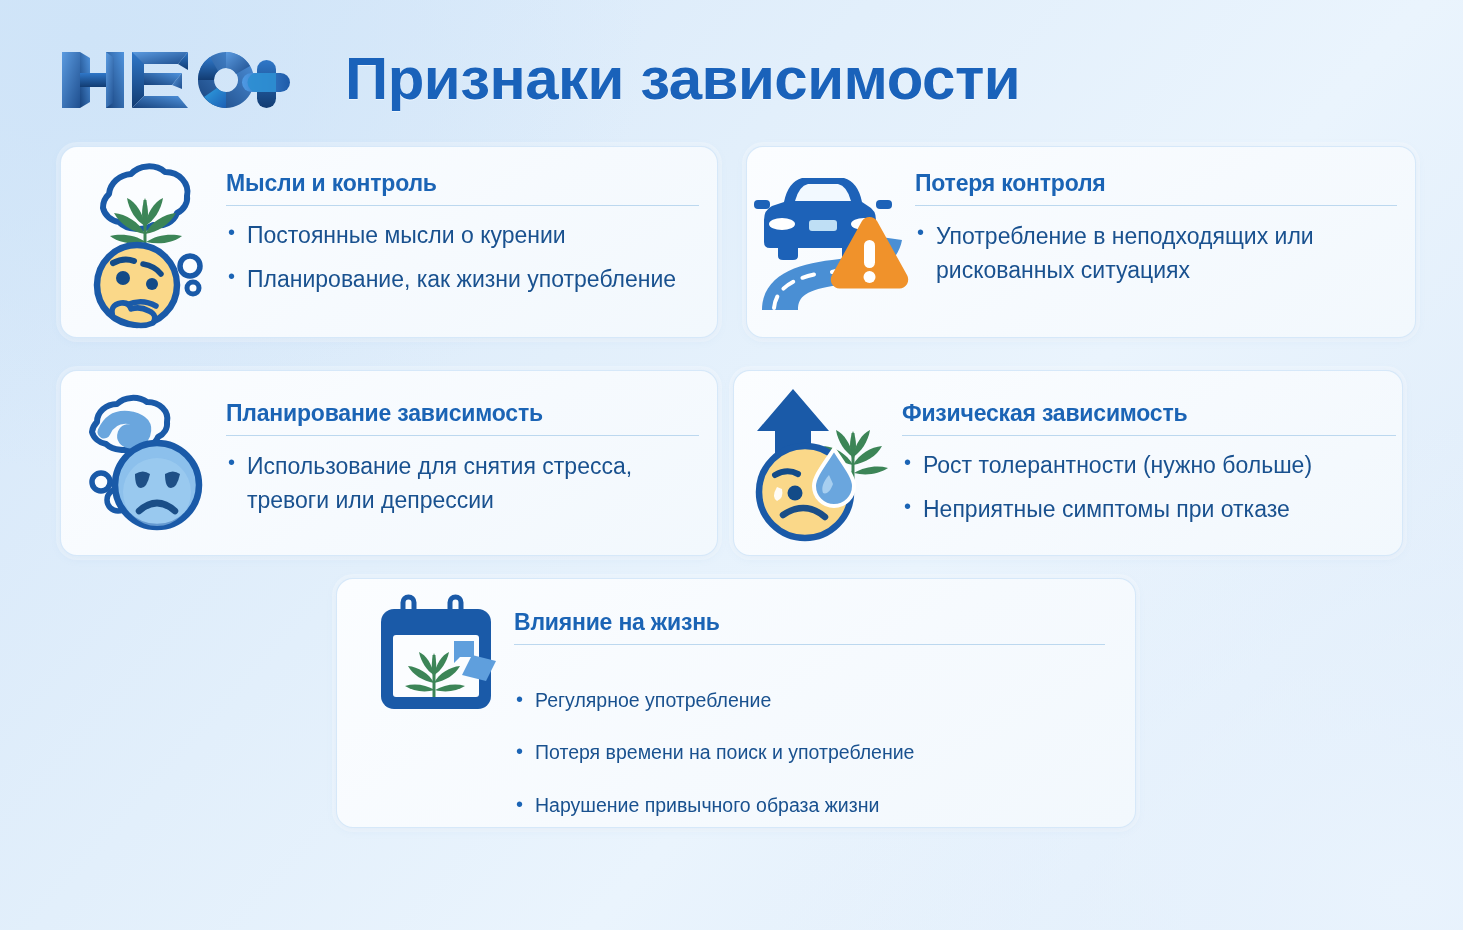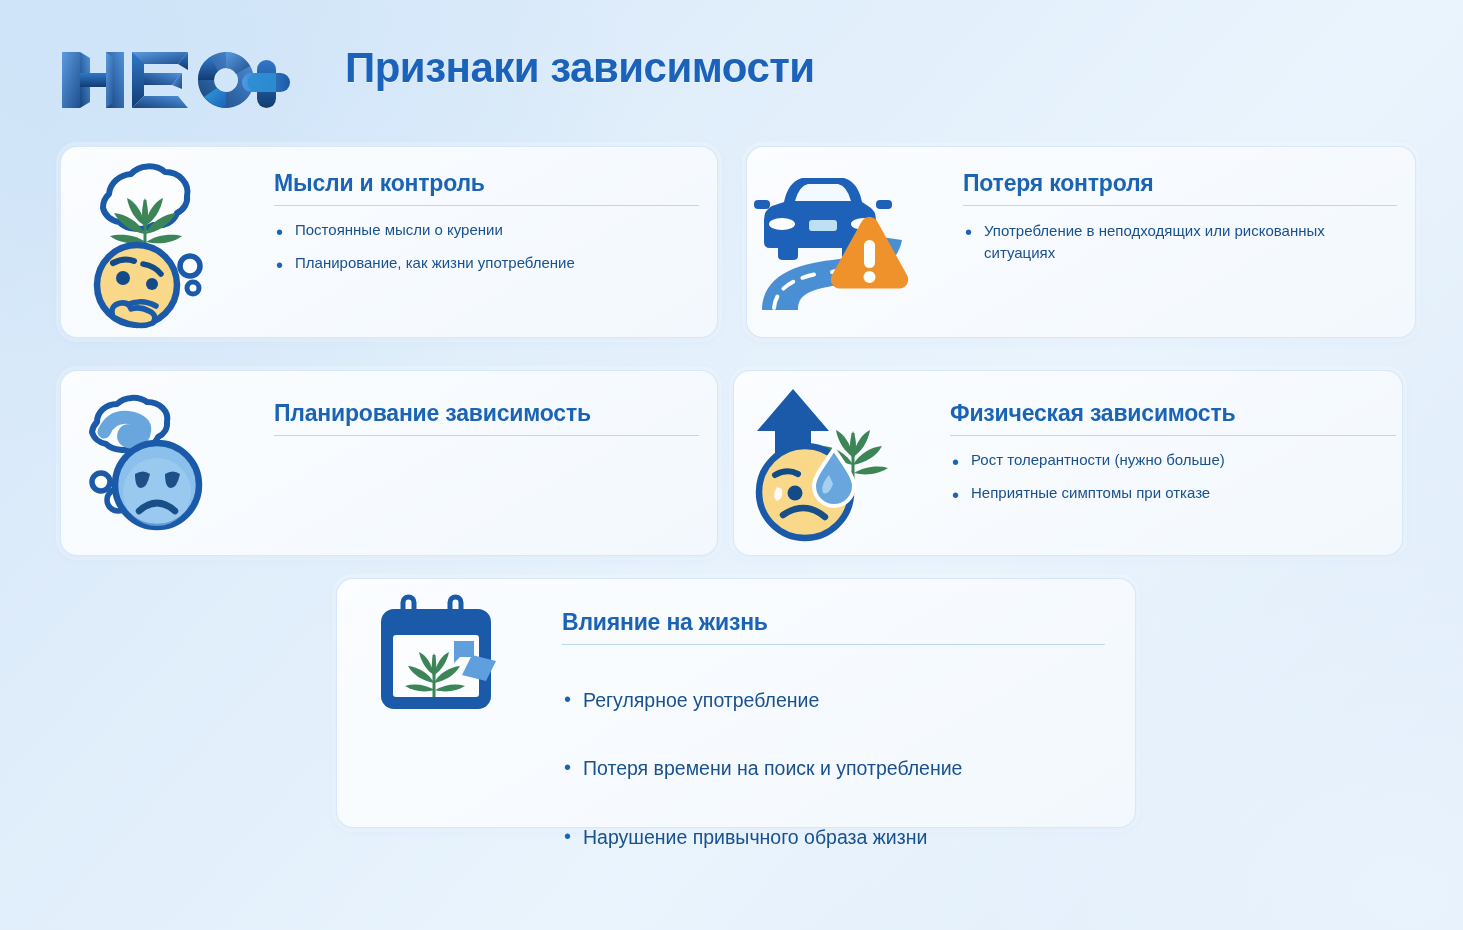--- a/index.html
+++ b/index.html
@@ -11,73 +11,72 @@
       radial-gradient(ellipse 1100px 800px at 96% 96%, #e9f3fd 0%, rgba(233,243,253,0) 60%),
       linear-gradient(132deg,#d4e6f9 0%,#e2effb 38%,#eaf4fd 62%,#dceaf9 100%);
   }
   .page{position:relative;width:1463px;height:930px;}
 
   
   .header{position:absolute;left:0;top:0;width:1463px;height:138px;}
   .logo{position:absolute;left:60px;top:44px;width:230px;height:72px;}
   .title{
     position:absolute;left:345px;top:44px;
-    font-size:42px;font-weight:bold;letter-spacing:-0.5px;
+    font-size:60px;font-weight:bold;letter-spacing:-0.5px;
     color:#1a62ba;white-space:nowrap;
     text-shadow:0 1px 0 rgba(255,255,255,.55);
   }
 
   
   .card{
     position:absolute;
     background:linear-gradient(150deg,#fbfdff 0%,#f6fafe 55%,#f2f8fd 100%);
     border:1px solid rgba(212,231,249,.95);
     border-radius:17px;
     box-shadow:0 2px 10px rgba(130,170,210,.13), 0 0 0 4px rgba(255,255,255,.30);
     display:flex;align-items:flex-start;
     box-sizing:border-box;
-    gap:48px;
   }
   #card-1{left:60px;  top:146px; width:658px; height:192px;}
   #card-2{left:733px; top:146px; width:670px; height:192px;margin-left:13px;}
   #card-3{left:60px;  top:370px; width:658px; height:186px;}
   #card-4{left:733px; top:370px; width:670px; height:186px;}
   #card-5{left:336px; top:578px; width:800px; height:250px;padding-left:25px;}
 
   .icon-wrap{flex:0 0 auto;display:flex;align-items:center;justify-content:center;}
   .body-wrap{flex:1 1 auto;min-width:0;}
 
   .card-head{
     color:#1b64b5;font-weight:bold;font-size:23px;line-height:1.1;
     letter-spacing:-.2px;white-space:nowrap;
   }
   .rule{height:1px;background:#bcd8ef;margin-top:9px;}
   ul.points{list-style:none;margin:0;padding:0;}
   ul.points li{
     position:relative;padding-left:21px;
-    color:#19518f;font-size:15px;line-height:1.34;
+    color:#19518f;font-size:23px;line-height:1.34;
     margin-top:13px;
   }
   ul.points li:first-child{margin-top:14px;}
   ul.points li::before{
     content:"•";position:absolute;left:2px;top:-1px;
     color:#1b64b5;font-size:20px;line-height:1.34;
   }
   
   #card-1 .icon-wrap{width:165px;height:192px;}
   #card-1 .body-wrap{padding:24px 18px 0 0;}
   #card-2 .icon-wrap{width:168px;height:192px;}
   #card-2 .body-wrap{padding:24px 18px 0 0;}
   #card-3 .icon-wrap{width:165px;height:186px;}
   #card-3 .body-wrap{padding:30px 18px 0 0;}
   #card-4 .icon-wrap{width:168px;height:186px;}
   #card-4 .body-wrap{padding:30px 6px 0 0;}
   #card-5 .icon-wrap{width:152px;height:250px;align-items:flex-start;padding-top:18px;}
   #card-5 .body-wrap{padding:31px 30px 0 0;}
-  #card-5 ul.points li{margin-top:42px;font-size:19.5px;}
+  #card-5 ul.points li{margin-top:26px;font-size:19.5px;}
   #card-5 ul.points li:first-child{margin-top:42px;}
   #card-2 ul.points li{line-height:1.45;}
   #card-3 ul.points li{line-height:1.45;}
 
   svg{display:block;overflow:visible;}
 </style>
 </head>
 <body>
 
 <div class="page">
@@ -234,20 +233,23 @@
         <circle cx="88" cy="95" r="42" fill="#8cc0ec" stroke="#1a5aa8" stroke-width="6.5"></circle>
         <circle cx="88" cy="102" r="34" fill="#a4cff2" opacity=".55"></circle>
         <path d="M66,84 q8,-5 15,0 q-3,14 -9,14 q-6,0 -6,-14Z" fill="#1e4f86"></path>
         <path d="M96,84 q8,-5 15,0 q-3,14 -9,14 q-6,0 -6,-14Z" fill="#1e4f86"></path>
         <path d="M70,121 q18,-16 36,0" stroke="#1a4e87" stroke-width="6.5" fill="none" stroke-linecap="round"></path>
       </svg>
     </div>
     <div class="body-wrap">
       <div class="card-head">Планирование зависимость</div>
       <div class="rule"></div>
+      <ul class="points">
+        <li>Использование для снятия стресса, тревоги или депрессии</li>
+      </ul>
     </div>
   </div>
 
   <div class="card" id="card-4">
     <div class="icon-wrap">
       <svg width="150" height="155" viewBox="0 0 150 155">
 
         <g fill="#1a5aa8">
           <polygon points="50,2 86,44 68,44 68,92 32,92 32,44 14,44"></polygon>
         </g>

